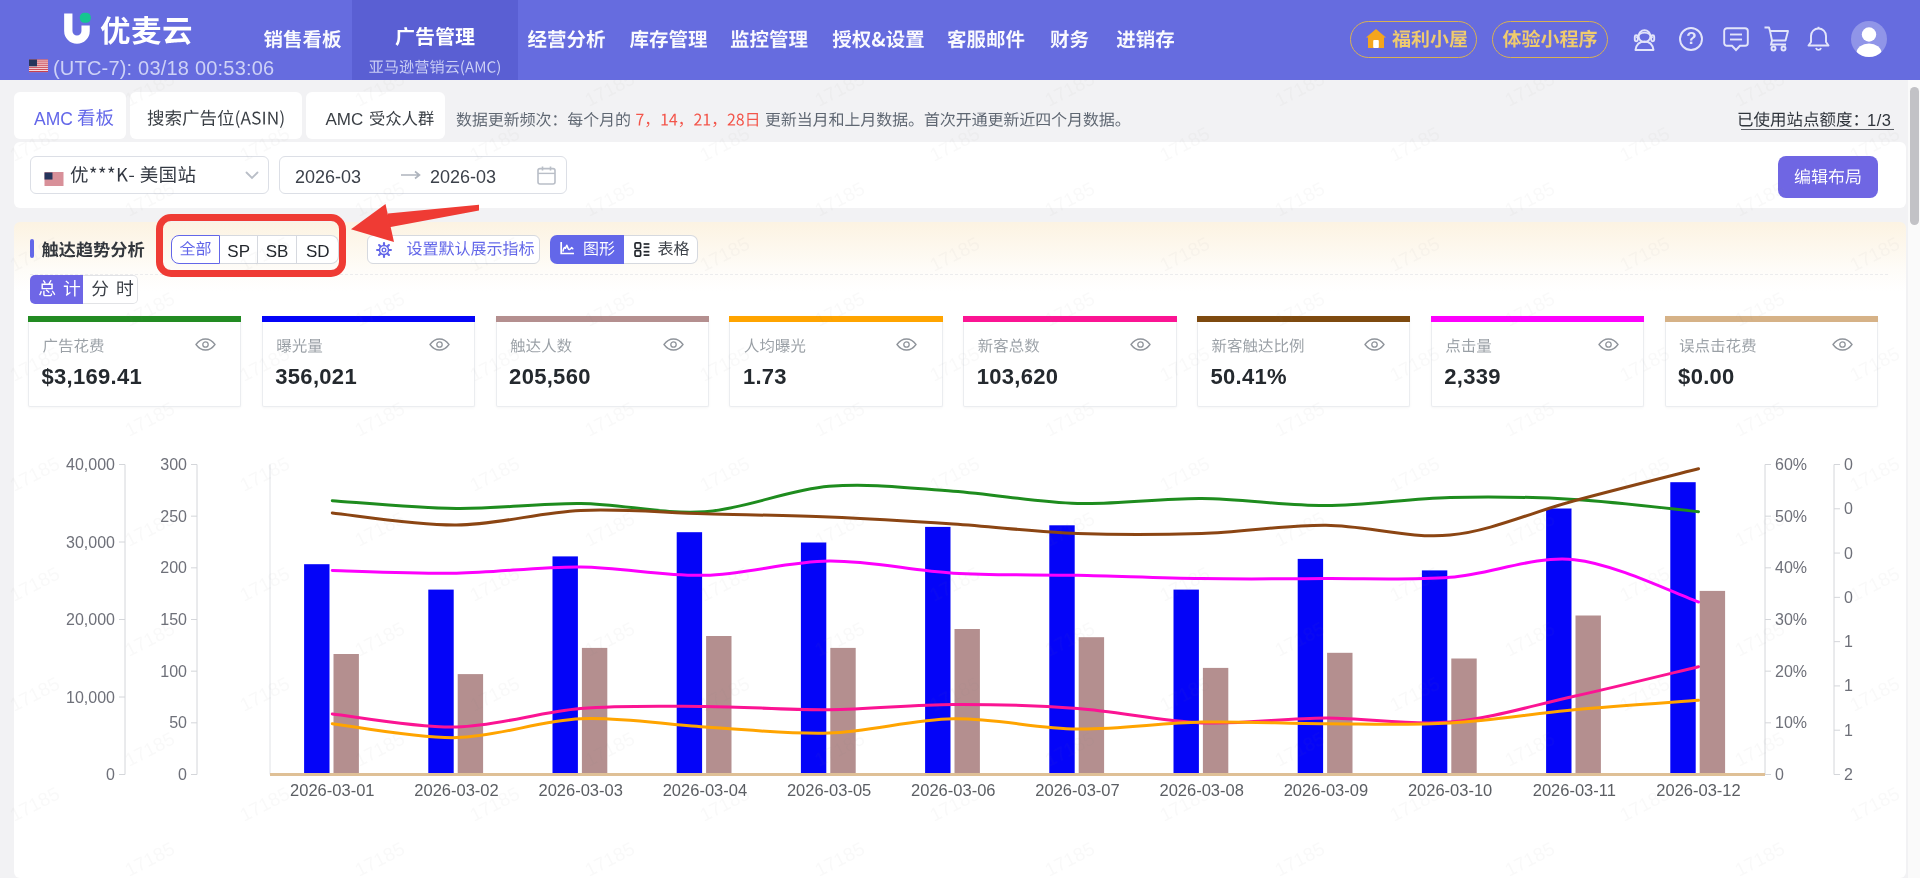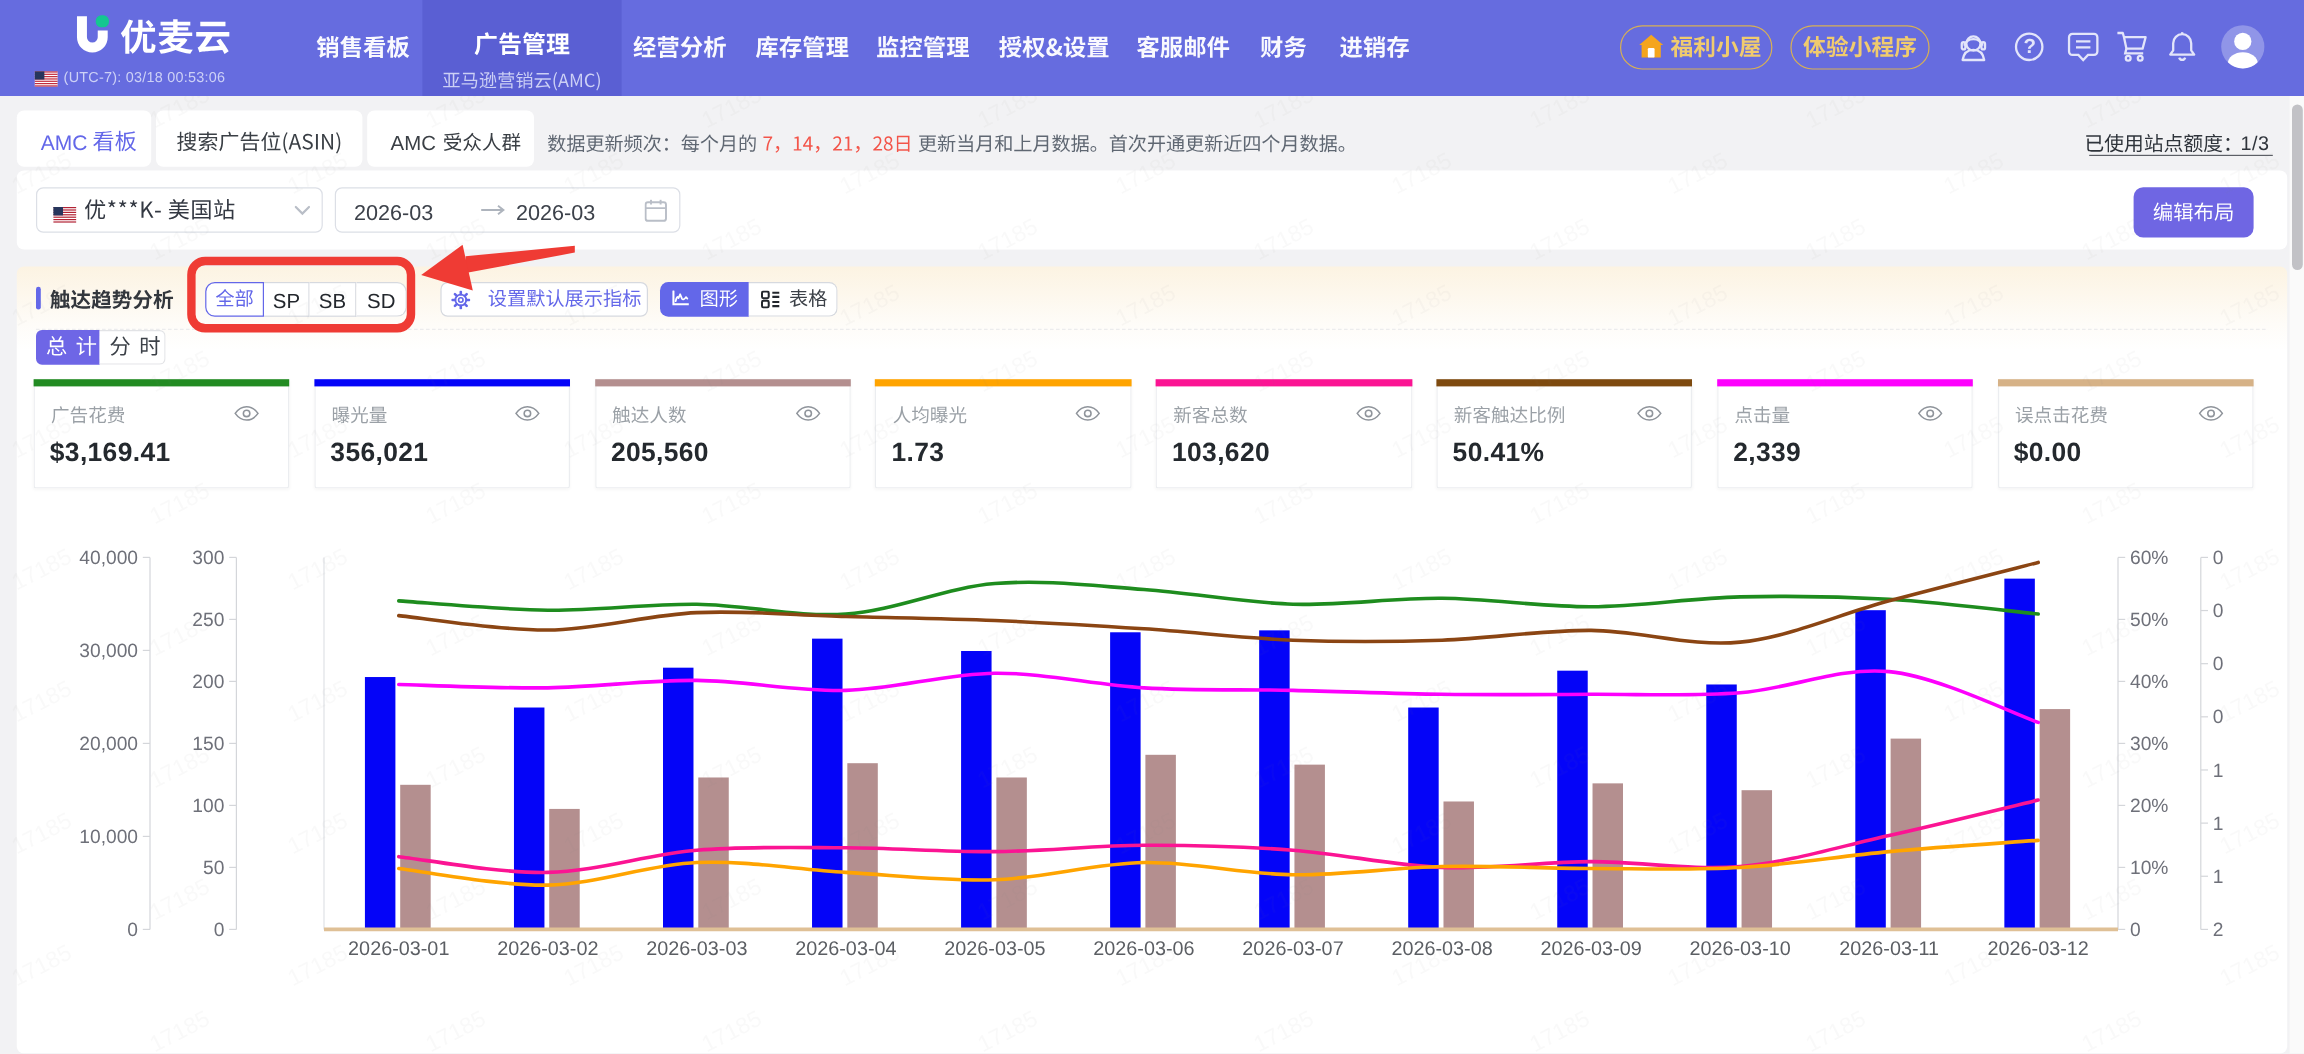--- a/index.html
+++ b/index.html
@@ -1,16 +1,16 @@
 <!DOCTYPE html>
 <html><head><meta charset="utf-8"><title>AMC</title><style>*{margin:0;padding:0;box-sizing:border-box}
 html,body{width:1920px;height:878px;overflow:hidden;background:#f2f2f4;font-family:"Liberation Sans",sans-serif;position:relative}
 .abs{position:absolute}</style></head><body>
 <div class="abs" style="left:0;top:0;width:1920px;height:80px;background:#666cdf;z-index:60"></div>
-<div class="abs" style="left:53px;top:57px;font-size:12px;color:#cdd1f6;z-index:62;letter-spacing:0.2px">(UTC-7): 03/18 00:53:06</div>
+<div class="abs" style="left:53px;top:57px;font-size:20px;color:#cdd1f6;z-index:62;letter-spacing:0.2px">(UTC-7): 03/18 00:53:06</div>
 <div class="abs" style="left:352px;top:0;width:166px;height:80px;background:#5a5fd3;z-index:60"></div>
 <div class="abs" style="left:1350px;top:21px;width:127px;height:37px;border:1.5px solid #d8b054;border-radius:19px;z-index:61"></div>
 <div class="abs" style="left:1492px;top:21px;width:116px;height:37px;border:1.5px solid #d8b054;border-radius:19px;z-index:61"></div>
 <div class="abs" style="left:1683.5px;top:29px;width:16px;text-align:center;font-size:17px;font-weight:bold;color:#e3e5fa;z-index:62">?</div>
 <svg class="abs" style="left:0;top:0;z-index:61" width="1920" height="80" viewBox="0 0 1920 80">
     <path d="M68.3 13.5 L68.3 31 A8.65 8.65 0 0 0 85.6 31 L85.6 25.5" fill="none" stroke="#fff" stroke-width="8.3"></path>
     <rect x="79.8" y="12.8" width="11" height="10" rx="4.5" fill="#14c690"></rect>
     <path d="M119.1 28.4V39.4C119.1 42.9 119.8 44 122.9 44C123.5 44 125.2 44 125.8 44C128.5 44 129.3 42.5 129.6 37.4C128.7 37.2 127.1 36.6 126.4 36C126.3 40 126.2 40.7 125.4 40.7C125 40.7 123.8 40.7 123.5 40.7C122.8 40.7 122.6 40.5 122.6 39.4V28.4ZM121.3 18.5C122.6 19.9 124.3 21.8 125 23.1H118.8C118.8 21 118.8 18.8 118.8 16.5H115.2C115.2 18.8 115.2 21 115.2 23.1H109V26.5H115C114.5 33 112.9 38.4 107.9 41.9C108.8 42.5 109.9 43.8 110.5 44.8C116.2 40.6 118 34.1 118.6 26.5H129.2V23.1H125.3L127.8 21.2C127 19.9 125.2 18 123.8 16.7ZM107.4 16.2C105.9 20.6 103.4 24.9 100.7 27.7C101.3 28.5 102.3 30.6 102.7 31.4C103.2 30.8 103.8 30.2 104.4 29.4V44.7H107.8V24C109 21.8 110.1 19.5 110.9 17.3Z M144.3 16.1V18.2H133.8V21.2H144.3V22.7H135.7V25.5H144.3V27.1H132.4V30.1H140.9C139.1 32.1 136.2 34.1 132.3 35.6C133.2 36.1 134.4 37.4 134.9 38.2C136.4 37.5 137.8 36.8 139.1 35.9C140.2 37.2 141.4 38.4 142.7 39.4C139.6 40.5 136.1 41.2 132.5 41.6C133.1 42.4 133.8 43.9 134.1 44.8C138.4 44.2 142.7 43.2 146.3 41.6C149.7 43.2 153.8 44.2 158.6 44.7C159.1 43.7 160 42.2 160.8 41.4C156.8 41.1 153.2 40.4 150.2 39.5C152.7 37.8 154.8 35.7 156.2 33.1L153.7 31.7L153.1 31.9H144C144.5 31.3 145.1 30.7 145.5 30.1H160.2V27.1H148V25.5H156.9V22.7H148V21.2H158.6V18.2H148V16.1ZM146.4 37.9C144.8 37 143.5 36 142.4 34.9H150.5C149.4 36 148 37 146.4 37.9Z M166.9 18.1V21.9H187.9V18.1ZM166.1 43.6C167.8 43 169.9 42.9 185.3 41.7C186 42.9 186.6 44 187.1 45L190.6 42.8C189.1 39.9 186.2 35.6 183.7 32.2L180.3 33.9C181.2 35.3 182.2 36.7 183.2 38.2L171 39C173.1 36.5 175.2 33.5 177 30.4H191.1V26.7H163.5V30.4H171.8C170.1 33.7 168 36.6 167.2 37.5C166.2 38.7 165.6 39.3 164.7 39.6C165.2 40.7 165.9 42.8 166.1 43.6Z" fill="#ffffff"></path>
     <g>
       <rect x="29" y="59.5" width="19" height="12.6" fill="#fff"></rect>

